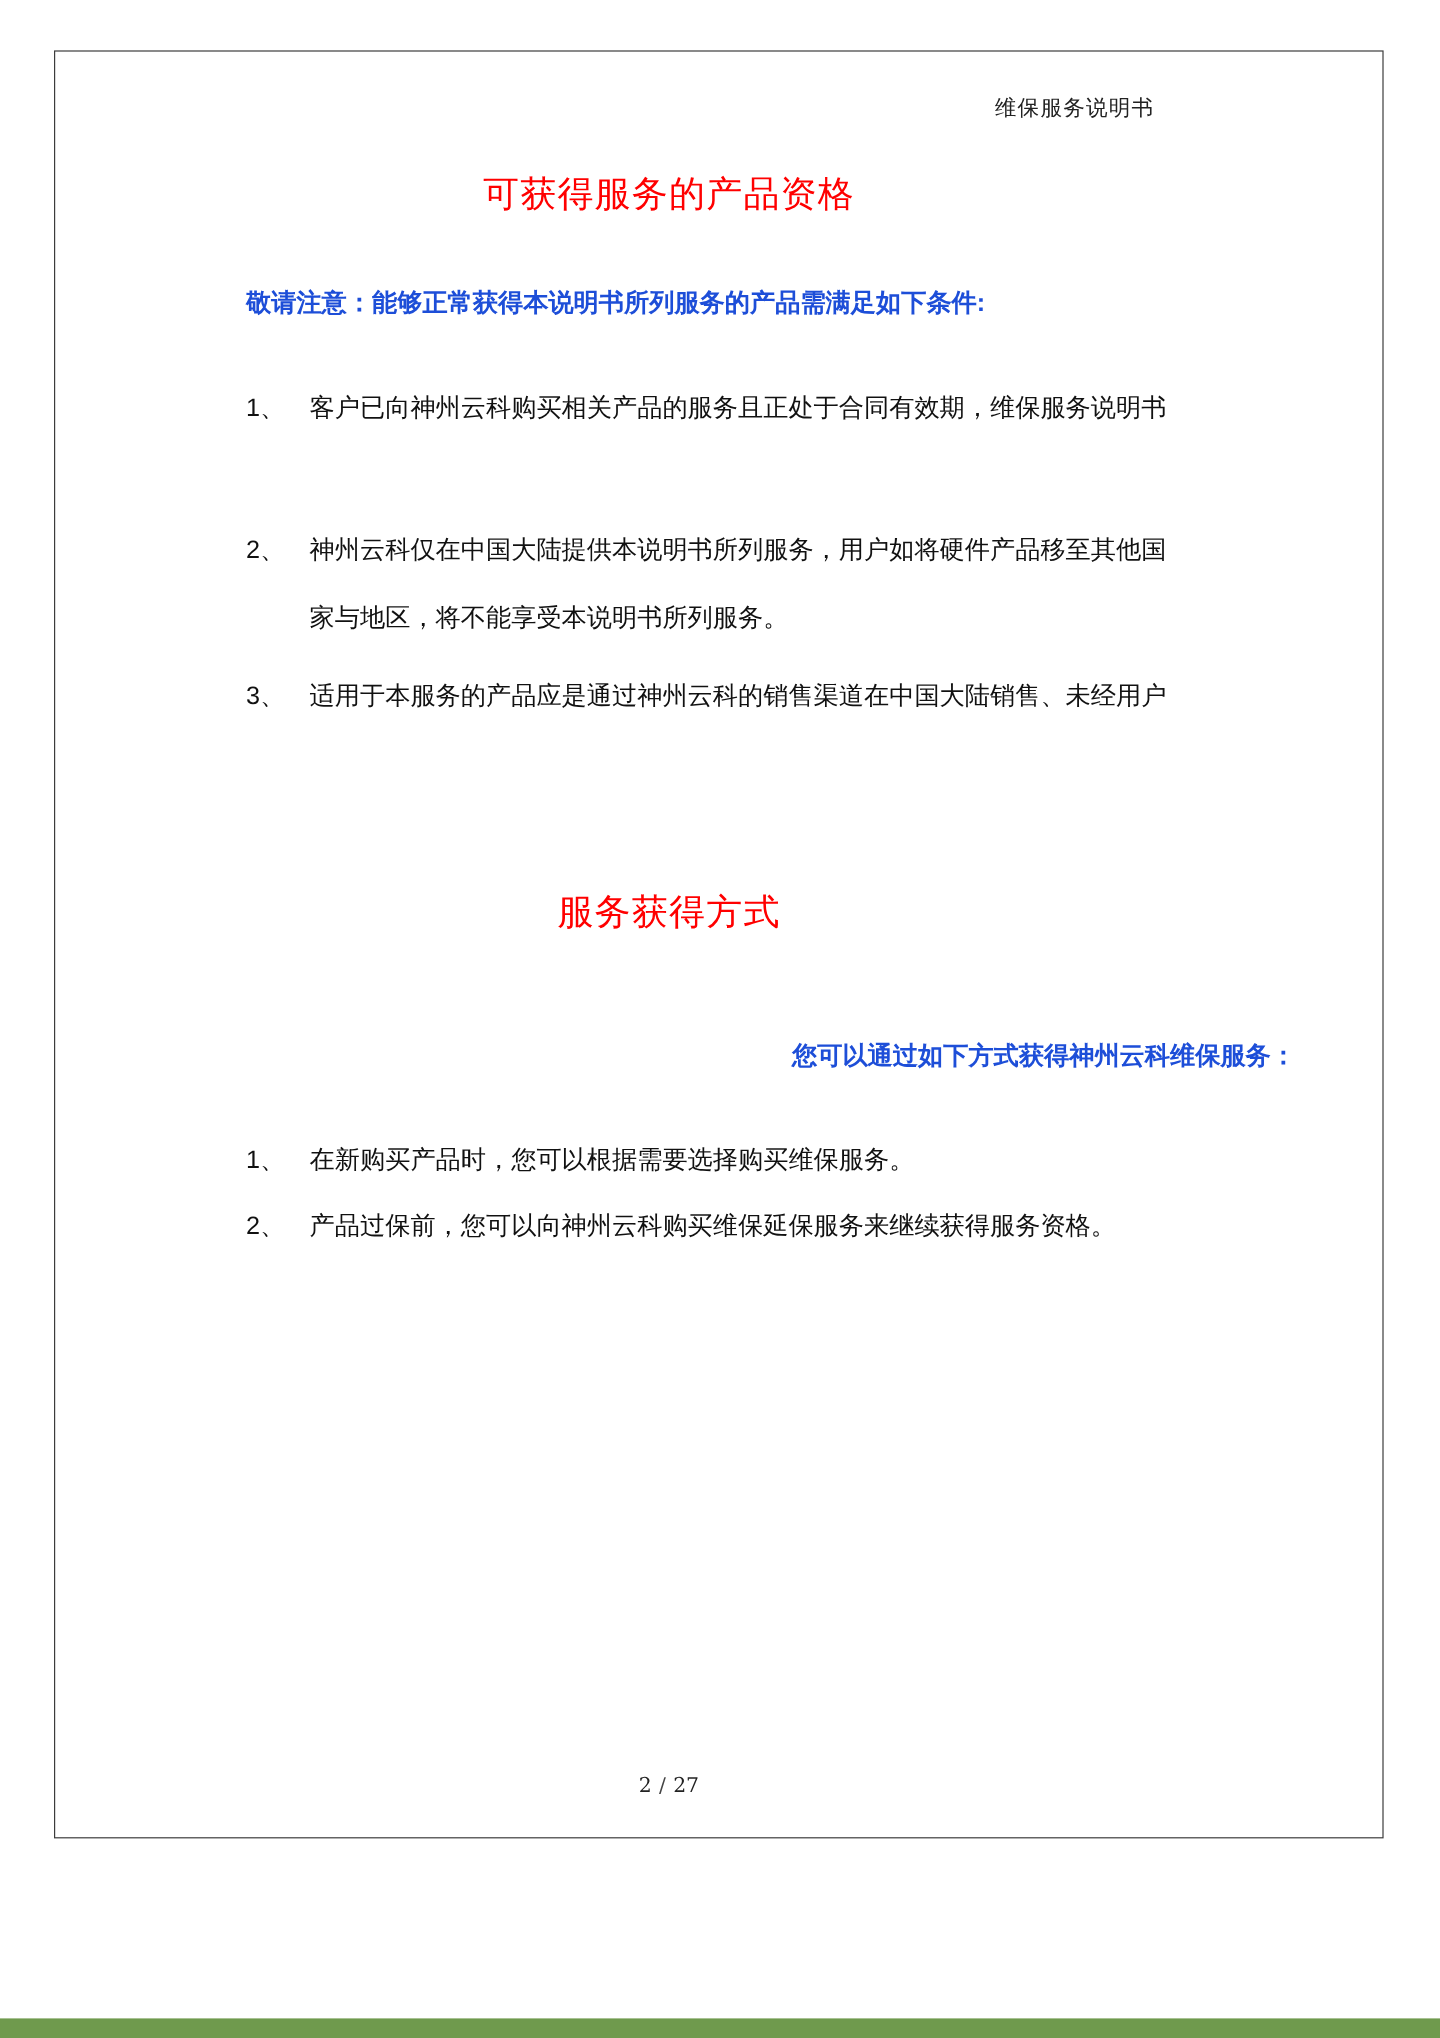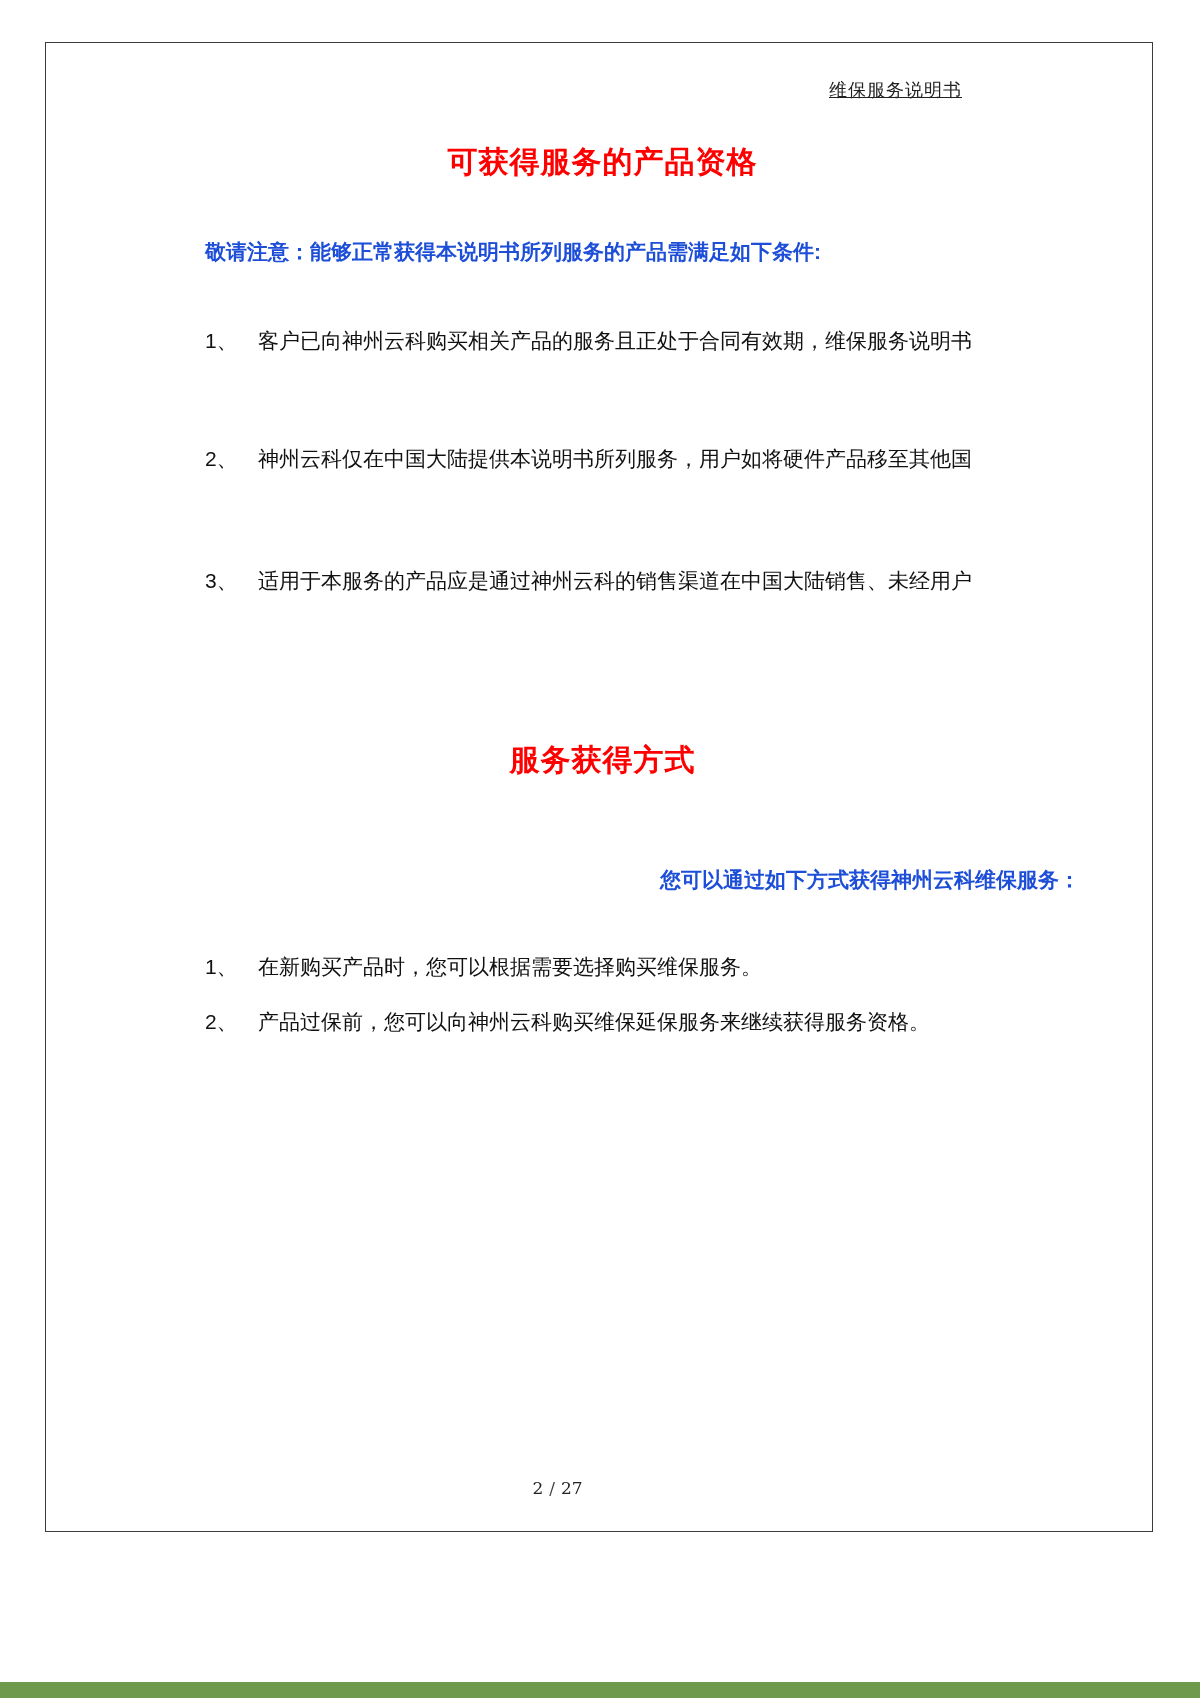--- a/index.html
+++ b/index.html
@@ -24,31 +24,29 @@
   .doc-header {
     position: absolute;
     top: 78px;
     left: 0;
     width: 962px;
     text-align: right;
     font-family: "DejaVu Serif", "Liberation Serif", serif;
     font-size: 18px;
     color: #222222;
     letter-spacing: 1px;
-    text-decoration: underline;
   }
   .section-title {
     position: absolute;
     left: 0;
     width: 1115px;
     text-align: center;
     font-size: 30px;
-    font-weight: bold;
+    font-weight: normal;
     letter-spacing: 1px;
-    padding-left: 45px;
   }
   .title-1 { top: 142px; }
   .title-2 { top: 740px; }
   .intro {
     position: absolute;
     left: 205px;
     right: 120px;
     font-size: 21px;
     font-weight: bold;
     color: #1d4ed8;
@@ -105,20 +103,21 @@
 <div class="intro intro-1">敬请注意：能够正常获得本说明书所列服务的产品需满足如下条件:</div>
 
 <div class="list-item s1-item-1">
   <span class="num">1、</span>
   <div class="line">客户已向神州云科购买相关产品的服务且正处于合同有效期，维保服务说明书</div>
 </div>
 
 <div class="list-item s1-item-2">
   <span class="num">2、</span>
   <div class="line">神州云科仅在中国大陆提供本说明书所列服务，用户如将硬件产品移至其他国</div>
+  <div class="line">家与地区，将不能享受本说明书所列服务。</div>
 </div>
 
 <div class="list-item s1-item-3">
   <span class="num">3、</span>
   <div class="line">适用于本服务的产品应是通过神州云科的销售渠道在中国大陆销售、未经用户</div>
 </div>
 
 <div class="section-title title-2" style="color: rgb(255, 0, 0);">服务获得方式</div>
 
 <div class="intro intro-2">您可以通过如下方式获得神州云科维保服务：</div>

